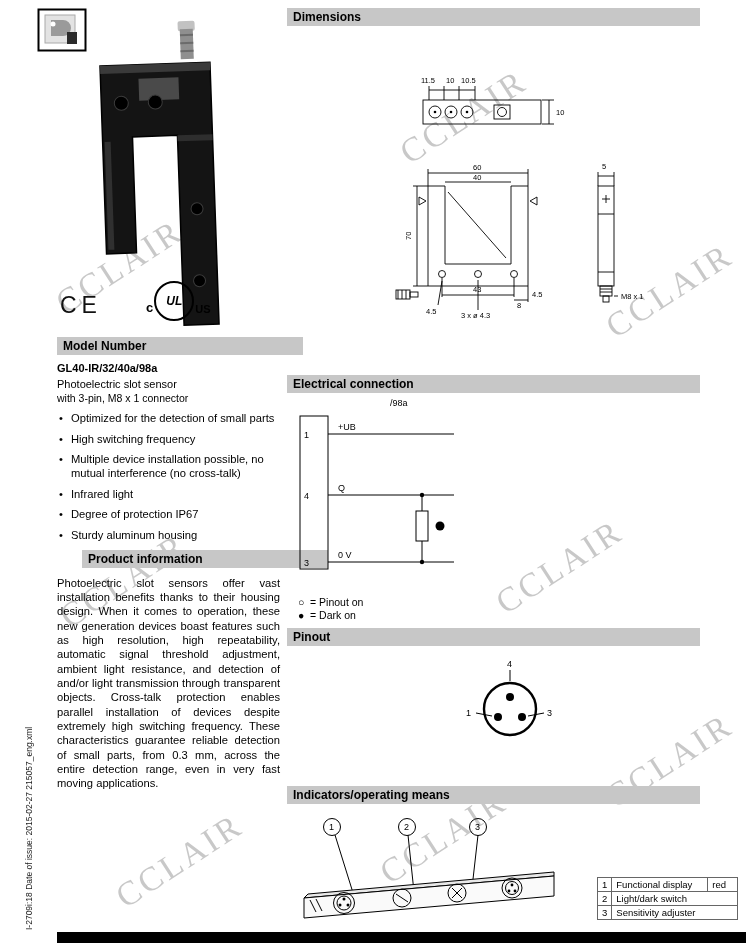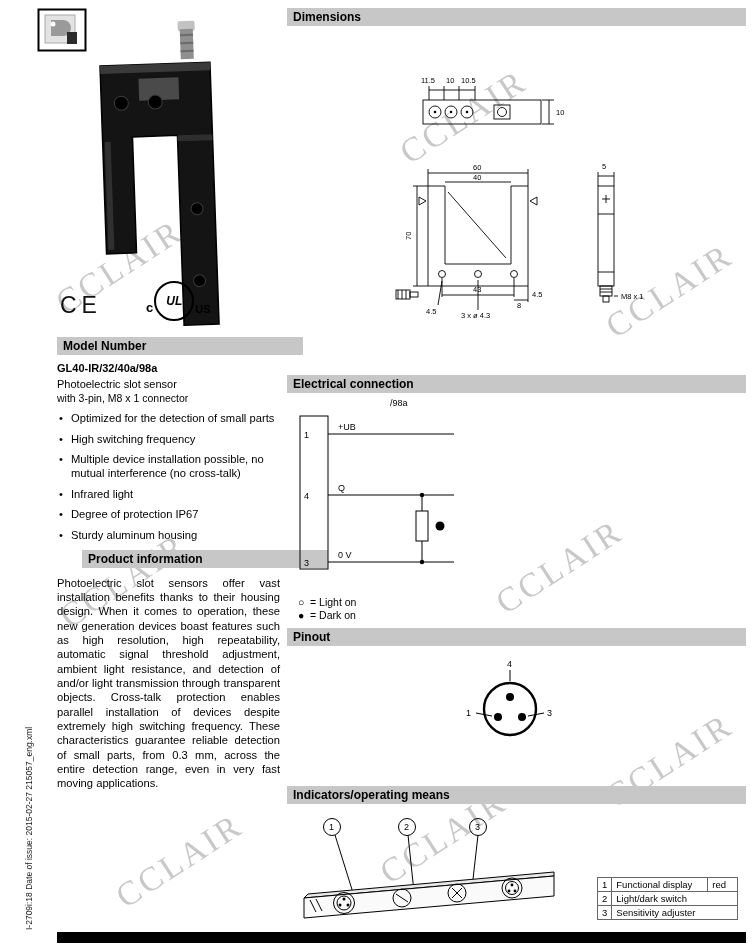--- a/index.html
+++ b/index.html
@@ -6,21 +6,21 @@
   html,body { width:754px; height:945px; }
   body {
     position:relative; background:#ffffff; overflow:hidden;
     font-family:"Liberation Sans", sans-serif; color:#000;
   }
   .abs { position:absolute; }
   .sec-h {
     background:#c7c7c7; font-weight:bold; font-size:12px;
     height:18px; line-height:18px; padding-left:6px;
   }
-  .sec-h.right { width:459px; }
+  .sec-h.right { width:413px; }
   .sec-h.left { width:246px; }
 
   
   .wm {
     position:absolute; font-family:"Liberation Serif", serif;
     font-size:34px; letter-spacing:3px; color:rgba(125,125,125,0.42);
     transform:rotate(-33deg); white-space:nowrap; pointer-events:none;
   }
 
   
@@ -248,21 +248,21 @@
   <text class="pin" x="12" y="44">1</text>
   <text class="pin" x="46" y="36">+UB</text>
   <text class="pin" x="12" y="105">4</text>
   <text class="pin" x="46" y="97">Q</text>
   <text class="pin" x="12" y="172">3</text>
   <text class="pin" x="46" y="164">0 V</text>
 </svg>
 
 <div class="abs" style="left:298px;top:596px">
   <div class="legend-row">
-    <span class="legend-sym">○</span><span>= Light on</span>
+    <span class="legend-sym">○</span><span>= Pinout on</span>
   </div>
   <div class="legend-row">
     <span class="legend-sym">●</span><span>= Dark on</span>
   </div>
 </div>
 
 <div class="abs sec-h right" style="left:287px;top:628px">Pinout</div>
 
 <svg class="abs" style="left:452px;top:656px" width="116" height="96" viewBox="0 0 116 96">
   <text class="pin" x="55" y="11">4</text>

